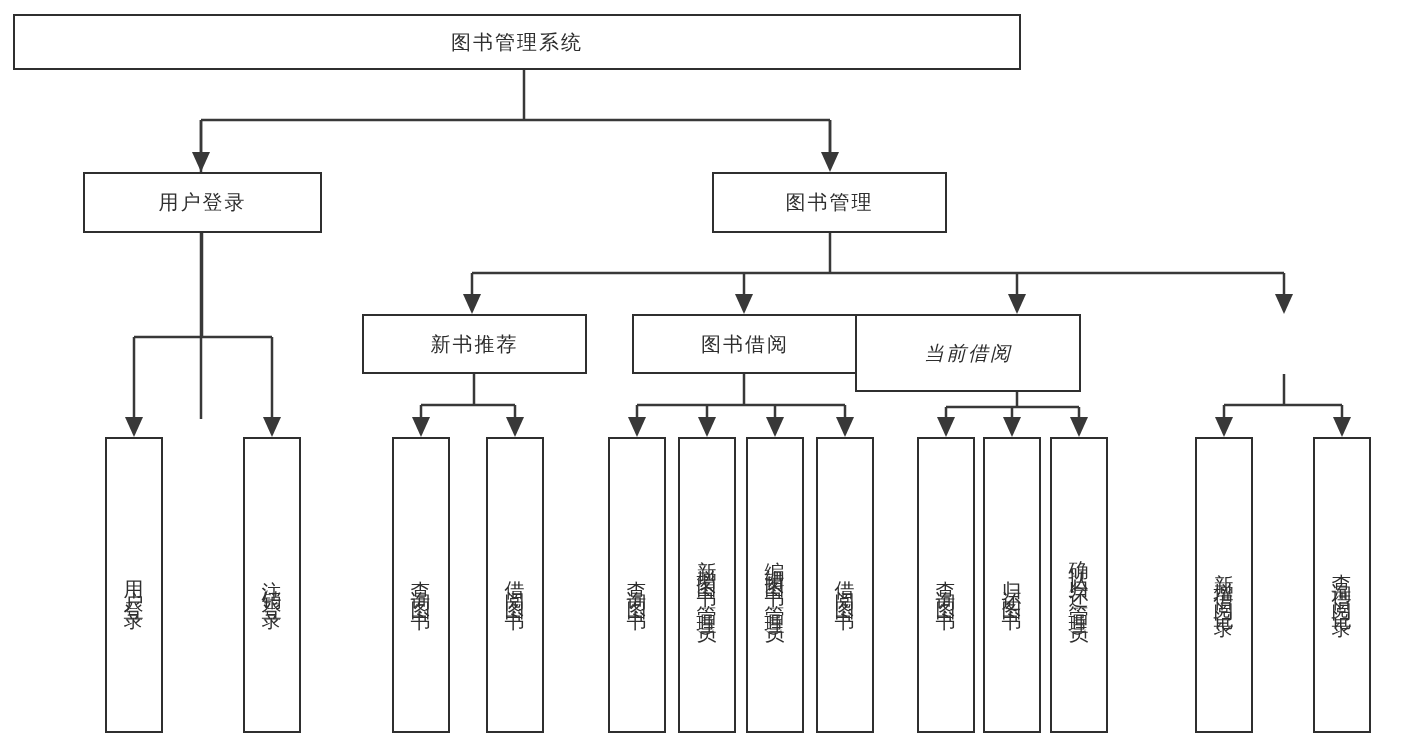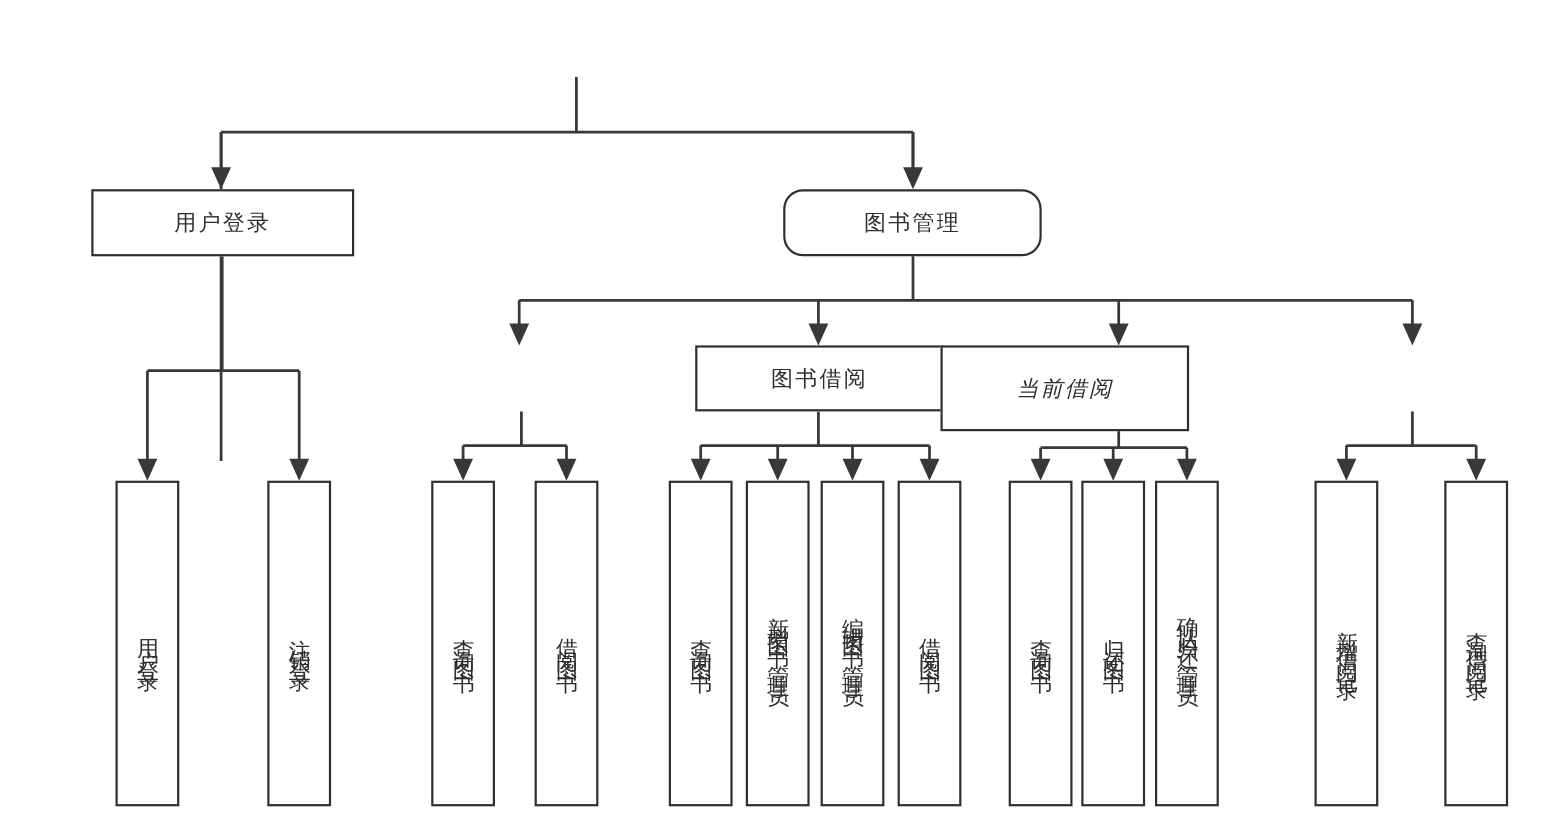--- a/index.html
+++ b/index.html
@@ -53,21 +53,21 @@
     font-size: 20px;
     letter-spacing: 10px;
     color: #2e2e2e;
     z-index: 2;
     line-height: 1;
   }
   .vbox.long { letter-spacing: 9px; }
   
   .box-root   { left: 13px;   top: 14px;  width: 1008px; height: 56px; }
   .box-login  { left: 83px;   top: 172px; width: 239px;  height: 61px; }
-  .box-mgmt   { left: 712px;  top: 172px; width: 235px;  height: 61px; border-radius: 18px; }
+  .box-mgmt   { left: 712px;  top: 172px; width: 235px;  height: 61px; }
   .box-newrec { left: 362px;  top: 314px; width: 225px;  height: 60px; }
   .box-borrow { left: 632px;  top: 314px; width: 226px;  height: 60px; }
   .box-currnt { left: 855px;  top: 314px; width: 226px;  height: 78px; font-style: italic; }
   .box-record { left: 1172px; top: 314px; width: 225px;  height: 60px; }
   
   .v1  { left: 105px; }
   .v2  { left: 243px; }
   .v3  { left: 392px; }
   .v4  { left: 486px; }
   .v5  { left: 608px; }
@@ -134,28 +134,34 @@
       <polygon points="766,417 784,417 775,437"></polygon>
       <polygon points="836,417 854,417 845,437"></polygon>
       <polygon points="937,417 955,417 946,437"></polygon>
       <polygon points="1003,417 1021,417 1012,437"></polygon>
       <polygon points="1070,417 1088,417 1079,437"></polygon>
       <polygon points="1215,417 1233,417 1224,437"></polygon>
       <polygon points="1333,417 1351,417 1342,437"></polygon>
     </g>
   </svg>
 
+  <div class="hbox box-root">
+    <span>图书管理系统</span>
+  </div>
 
   <div class="hbox box-login">
     <span>用户登录</span>
   </div>
   <div class="hbox box-mgmt">
     <span>图书管理</span>
   </div>
 
+  <div class="hbox box-newrec">
+    <span>新书推荐</span>
+  </div>
   <div class="hbox box-borrow">
     <span>图书借阅</span>
   </div>
   <div class="hbox box-currnt">
     <span>当前借阅</span>
   </div>
 
   <div class="vbox v1">
     <span>用户登录</span>
   </div>

